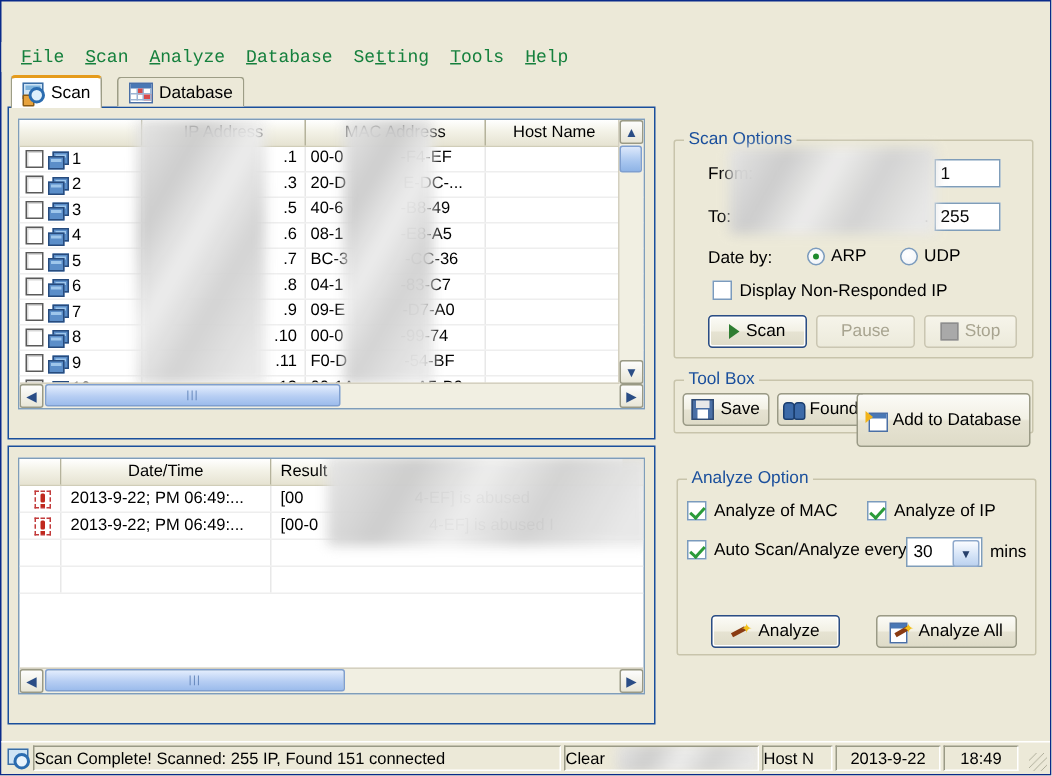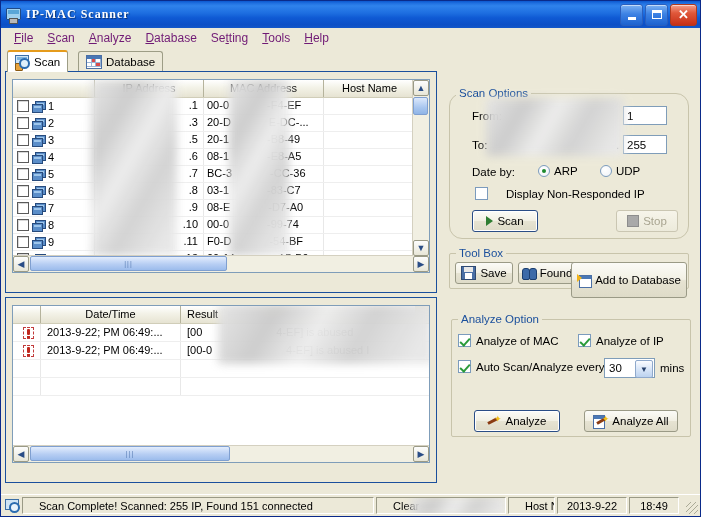--- a/index.html
+++ b/index.html
@@ -56,22 +56,22 @@
   .g-min{width:8px;height:3px;background:#fff;margin-top:7px;}
   .g-max{width:10px;height:9px;border:1px solid #fff;border-top-width:3px;box-sizing:border-box;background:transparent;}
   .g-close{color:#fff;font-size:13px;font-weight:bold;line-height:1;font-family:"Liberation Sans",sans-serif;}
 
   
   .menubar{
     position:absolute;left:0;top:27px;width:699px;height:20px;
     background:#ECE9D8;display:flex;align-items:center;padding-left:6px;box-sizing:border-box;
   }
   .menu-item{
-    font-family:Liberation Sans, sans-serif;
-    font-size:12px;padding:1px 7px;white-space:nowrap;cursor:default;color:#701a75;
+    font-family:Liberation Mono, monospace;
+    font-size:12px;padding:1px 7px;white-space:nowrap;cursor:default;color:#15803d;
   }
   .menu-item u{text-decoration:underline;}
 
   
   .tabstrip{
     position:absolute;left:4px;top:49px;width:691px;height:21px;
   }
   .tab{
     position:absolute;top:0;height:21px;box-sizing:border-box;
     display:flex;align-items:center;gap:4px;padding:0 7px;
@@ -181,21 +181,21 @@
     background:linear-gradient(180deg,#e3edfd,#b7cef3 55%,#9cbcec);
   }
   .grip{font-size:7px;color:#5b7fb5;letter-spacing:1px;}
 
   
   .groupbox{position:absolute;box-sizing:border-box;border:1px solid #c8c4ab;border-radius:2px;}
   .gb-title{
     position:absolute;top:-7px;left:6px;background:#ECE9D8;padding:0 3px;
     color:#1a4f9c;font-size:11.5px;white-space:nowrap;
   }
-  #gb-scan{left:448px;top:92px;width:240px;height:146px;border-radius:13px;}
+  #gb-scan{left:448px;top:92px;width:240px;height:146px;}
   #gb-tool{left:448px;top:252px;width:240px;height:36px;}
   #gb-analyze{left:450px;top:318px;width:240px;height:118px;text-align:center;}
 
   .lbl{font-size:11.5px;color:#000;}
   .txtbox{
     box-sizing:border-box;background:#fff;border:1px solid #7f9db9;
     font-size:11.5px;padding:1px 3px;height:19px;line-height:16px;
   }
 
   .radio{
@@ -259,55 +259,37 @@
   }
 
   
   .statusbar{
     position:absolute;left:0;bottom:0;width:699px;height:21px;
     background:#ECE9D8;border-top:1px solid #ffffff;display:flex;align-items:center;
   }
   .sbar-seg{
     height:17px;box-sizing:border-box;display:flex;align-items:center;
     border:1px solid;border-color:#9a9a86 #ffffff #ffffff #9a9a86;
-    font-size:11px;padding:0 16px;margin-left:2px;overflow:hidden;white-space:nowrap;
+    font-size:11px;padding:0 0;margin-left:2px;overflow:hidden;white-space:nowrap;
   }
   .sbar-ico{width:16px;height:16px;position:relative;margin-left:3px;flex:0 0 auto;}
   .sbar-ico .m{position:absolute;left:1px;top:1px;width:12px;height:9px;background:#cfe4f5;border:1px solid #3b6ea5;}
   .sbar-ico .lens{position:absolute;left:5px;top:4px;width:7px;height:7px;border:2px solid #2b6cb0;border-radius:50%;background:#e8f3fc;}
   .grip-corner{
     position:absolute;right:2px;bottom:2px;width:12px;height:12px;
     background:
       linear-gradient(135deg,transparent 46%,#9a9a86 46%,#9a9a86 54%,transparent 54%) 0 0/5px 5px;
     opacity:.8;
   }
 </style>
 </head>
 <body>
 
 <div id="app">
 
-  <div class="titlebar">
-    <div class="tb-icon">
-      <div class="mon"></div>
-        <div class="base"></div>
-    </div>
-    <div class="tb-title">IP-MAC Scanner</div>
-    <div class="tb-buttons">
-      <div class="tb-btn min">
-          <div class="g-min"></div>
-        </div>
-      <div class="tb-btn max">
-          <div class="g-max"></div>
-        </div>
-      <div class="tb-btn close">
-          <span class="g-close">✕</span>
-        </div>
-    </div>
-  </div>
 
   <div class="menubar">
     <div class="menu-item"><u>F</u><span><span>ile</span></span></div>
     <div class="menu-item"><u>S</u>can</div>
     <div class="menu-item"><u>A</u>nalyze</div>
     <div class="menu-item"><u>D</u>atabase</div>
     <div class="menu-item">Se<u>t</u>ting</div>
     <div class="menu-item"><u>T</u>ools</div>
     <div class="menu-item"><u>H</u>elp</div>
   </div>
@@ -376,21 +358,21 @@
         <div class="lv-row">
           <div class="lv-cell c-num" style="width: 82px;">
             <span class="cb"></span>
             <span class="pcicon">
               <span class="b1"></span>
               <span class="b2"></span>
             </span>
             <span>3</span>
           </div>
           <div class="lv-cell" style="width: 109px; text-align: right; padding-right: 5px;">.5</div>
-          <div class="lv-cell" style="width: 120px;"><span>20-1</span><span style="display:inline-block;width:38px"></span><span>-B8-49</span></div>
+          <div class="lv-cell" style="width: 120px;"><span>40-6</span><span style="display:inline-block;width:38px"></span><span>-B8-49</span></div>
           <div class="lv-cell" style="width: 91px; border-right: none;"></div>
         </div>
         <div class="lv-row">
           <div class="lv-cell c-num" style="width: 82px;">
             <span class="cb"></span>
             <span class="pcicon">
               <span class="b1"></span>
               <span class="b2"></span>
             </span>
             <span>4</span>
@@ -415,34 +397,34 @@
         <div class="lv-row">
           <div class="lv-cell c-num" style="width: 82px;">
             <span class="cb"></span>
             <span class="pcicon">
               <span class="b1"></span>
               <span class="b2"></span>
             </span>
             <span>6</span>
           </div>
           <div class="lv-cell" style="width: 109px; text-align: right; padding-right: 5px;">.8</div>
-          <div class="lv-cell" style="width: 120px;"><span>03-1</span><span style="display:inline-block;width:38px"></span><span>-83-C7</span></div>
+          <div class="lv-cell" style="width: 120px;"><span>04-1</span><span style="display:inline-block;width:38px"></span><span>-83-C7</span></div>
           <div class="lv-cell" style="width: 91px; border-right: none;"></div>
         </div>
         <div class="lv-row">
           <div class="lv-cell c-num" style="width: 82px;">
             <span class="cb"></span>
             <span class="pcicon">
               <span class="b1"></span>
               <span class="b2"></span>
             </span>
             <span>7</span>
           </div>
           <div class="lv-cell" style="width: 109px; text-align: right; padding-right: 5px;">.9</div>
-          <div class="lv-cell" style="width: 120px;"><span>08-E</span><span style="display:inline-block;width:38px"></span><span>-D7-A0</span></div>
+          <div class="lv-cell" style="width: 120px;"><span>09-E</span><span style="display:inline-block;width:38px"></span><span>-D7-A0</span></div>
           <div class="lv-cell" style="width: 91px; border-right: none;"></div>
         </div>
         <div class="lv-row">
           <div class="lv-cell c-num" style="width: 82px;">
             <span class="cb"></span>
             <span class="pcicon">
               <span class="b1"></span>
               <span class="b2"></span>
             </span>
             <span>8</span>
@@ -567,28 +549,31 @@
     <span class="lbl" style="position:absolute;left:22px;top:72px">Date by:</span>
     <div style="position:absolute;left:88px;top:71px;display:flex;align-items:center;gap:4px">
       <span class="radio on"></span>
       <span class="lbl">ARP</span>
     </div>
     <div style="position:absolute;left:150px;top:71px;display:flex;align-items:center;gap:4px">
       <span class="radio"></span>
       <span class="lbl">UDP</span>
     </div>
 
-    <div style="position:absolute;left:25px;top:93px;display:flex;align-items:center;gap:18px">
+    <div style="position:absolute;left:25px;top:93px;display:flex;align-items:center;gap:5px">
       <span class="chk"></span>
       <span class="lbl">Display Non-Responded IP</span>
     </div>
 
     <div class="btn default" style="position:absolute;left:22px;top:116px;width:66px;height:22px">
       <span class="ic-play"></span>
       <span>Scan</span>
+    </div>
+    <div class="btn disabled" style="position:absolute;left:94px;top:116px;width:66px;height:22px">
+      <span>Pause</span>
     </div>
     <div class="btn disabled" style="position:absolute;left:166px;top:116px;width:62px;height:22px">
       <span class="ic-stopsq"></span>
       <span>Stop</span>
     </div>
   </div>
 
   <div class="groupbox" id="gb-tool">
     <span class="gb-title">Tool Box</span>
     <div class="btn" style="position:absolute;left:5px;top:8px;width:58px;height:22px">

